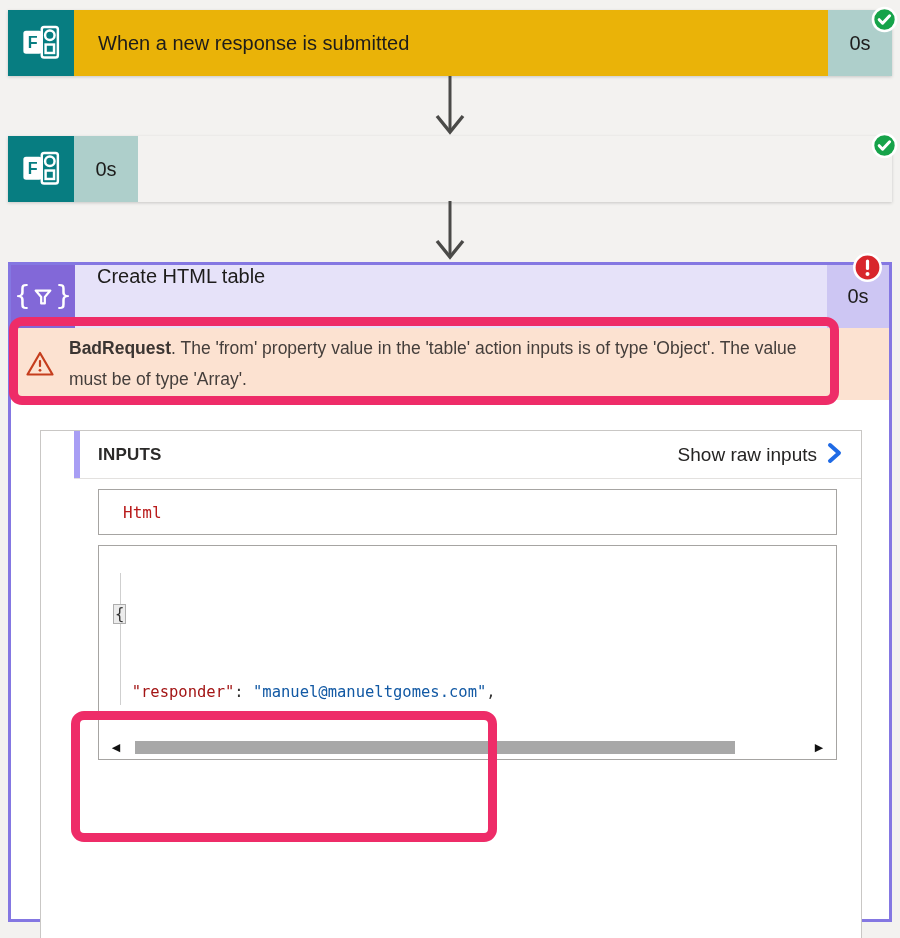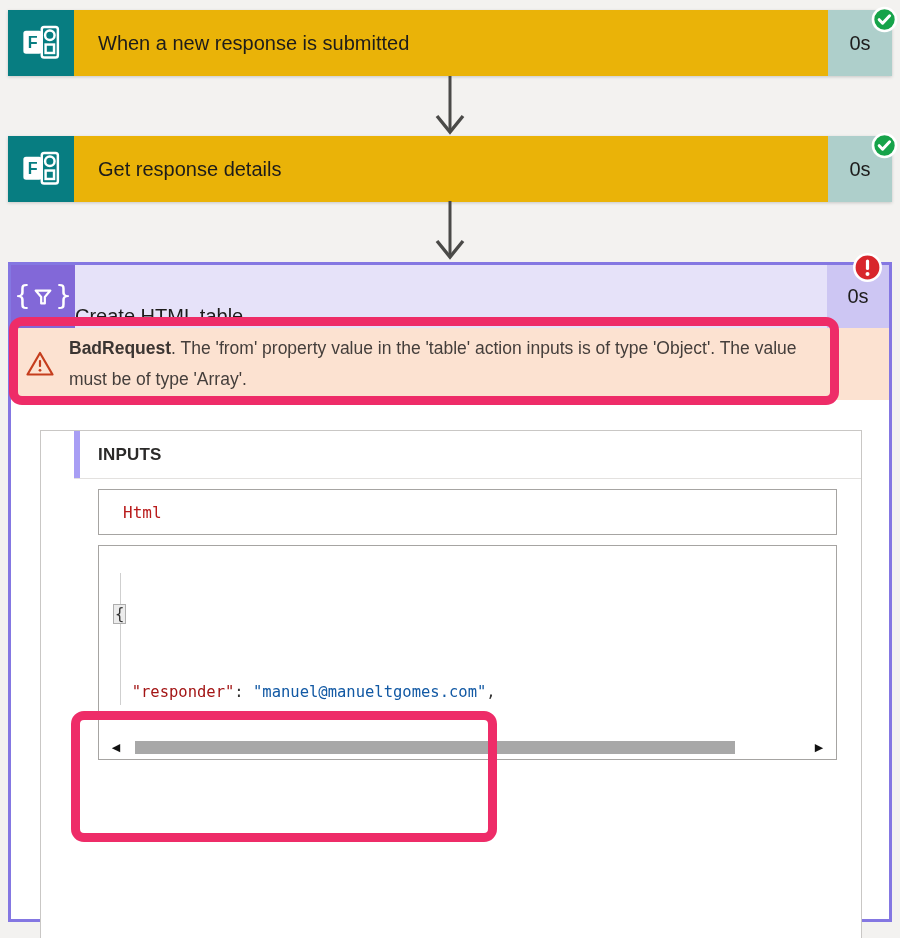--- a/index.html
+++ b/index.html
@@ -20,21 +20,21 @@
 
   
   .flow-arrow { position:absolute; left:428px; width:44px; height:60px; }
   .arrow1 { top:76px; } .arrow2 { top:201px; }
 
   
   .expanded-card { position:absolute; left:8px; top:262px; width:884px; height:660px; background:#ffffff; border:3px solid #8477e2; }
   .exp-header { position:absolute; left:0; top:0; right:0; height:63px; display:flex; }
   .exp-icon { width:64px; flex:0 0 64px; background:#8268d8; display:flex; align-items:center; justify-content:center; color:#ffffff; }
   .exp-icon .brace { font-size:27px; font-family:"DejaVu Sans", sans-serif; line-height:1; position:relative; top:-2px; }
-  .exp-titlebar { flex:1; background:#e6e2f9; display:flex; align-items:flex-end; }
+  .exp-titlebar { flex:1; background:#e6e2f9; display:flex; align-items:flex-start; padding-left:22px; }
   .exp-title { font-size:20px; color:#1d1c1b; }
   .exp-duration { width:62px; flex:0 0 62px; background:#cdc6f3; display:flex; align-items:center; justify-content:center; font-size:20px; color:#1d1c1b; }
 
   
   .error-banner { position:absolute; left:0; top:63px; right:0; height:72px; background:#fce2d1; display:flex; align-items:center; }
   .warn-wrap { flex:0 0 58px; display:flex; justify-content:center; }
   .error-text { font-size:17.5px; color:#443e3b; line-height:1.75; max-width:758px; }
   .error-text b { font-weight:bold; color:#3b3532; }
 
   
@@ -105,23 +105,20 @@
   <div class="step-card step2">
     <div class="step-icon">
       <svg width="46" height="46" viewBox="0 0 60 60">
         <rect x="31" y="9" width="21" height="40" rx="3" fill="none" stroke="#ffffff" stroke-width="3.2"></rect>
         <circle cx="41.5" cy="20" r="6.2" fill="none" stroke="#ffffff" stroke-width="3.2"></circle>
         <rect x="36" y="32" width="11" height="11" fill="none" stroke="#ffffff" stroke-width="3.2"></rect>
         <rect x="7" y="14" width="24" height="30" rx="3.5" fill="#ffffff"></rect>
         <text x="19" y="37" text-anchor="middle" font-family="Liberation Sans, sans-serif" font-size="21" font-weight="bold" fill="#077d81">F</text>
       </svg>
     </div>
-    <div class="step-body">
-      <span class="step-title">Get response details</span>
-    </div>
     <div class="step-duration">0s</div>
     <div class="status-badge badge-success">
       <svg width="27" height="27" viewBox="0 0 27 27">
         <circle cx="13.5" cy="13.5" r="11.5" fill="#16a34a" stroke="#ffffff" stroke-width="2.6"></circle>
         <path d="M8.2 13.7 l3.4 3.5 l7-7.4" fill="none" stroke="#ffffff" stroke-width="3" stroke-linecap="round" stroke-linejoin="round"></path>
       </svg>
     </div>
   </div>
 
   <div class="flow-arrow arrow2">
@@ -165,20 +162,28 @@
       </div>
       <div class="error-text">
         <b>BadRequest</b><span>. The 'from' property value in the 'table' action inputs is of type 'Object'. The value must be of type 'Array'.</span>
       </div>
     </div>
 
     <div class="inputs-card">
       <div class="inputs-header">
         <div class="inputs-accent"></div>
         <span class="inputs-title">INPUTS</span>
+        <div class="raw-link">
+          <span class="raw-label">Show raw inputs</span>
+          <span>
+            <svg width="16" height="24" viewBox="0 0 16 24">
+              <polyline points="3,4 12,12 3,20" fill="none" stroke="#1f6ae5" stroke-width="4" stroke-linecap="round" stroke-linejoin="round"></polyline>
+            </svg>
+          </span>
+        </div>
       </div>
 
       <div class="inputs-body">
         <div class="value-box">
           <span>Html</span>
         </div>
 
         <div class="code-box">
           <div class="indent-guide"></div>
           <div class="code-pre">

